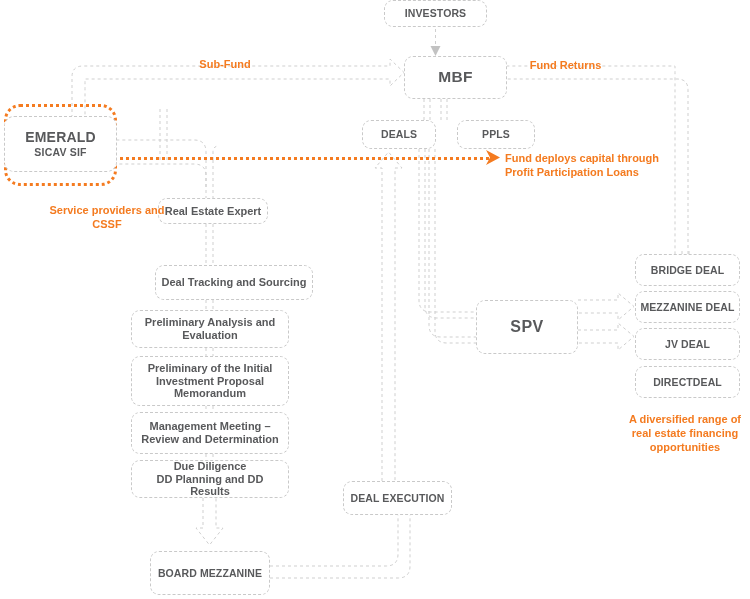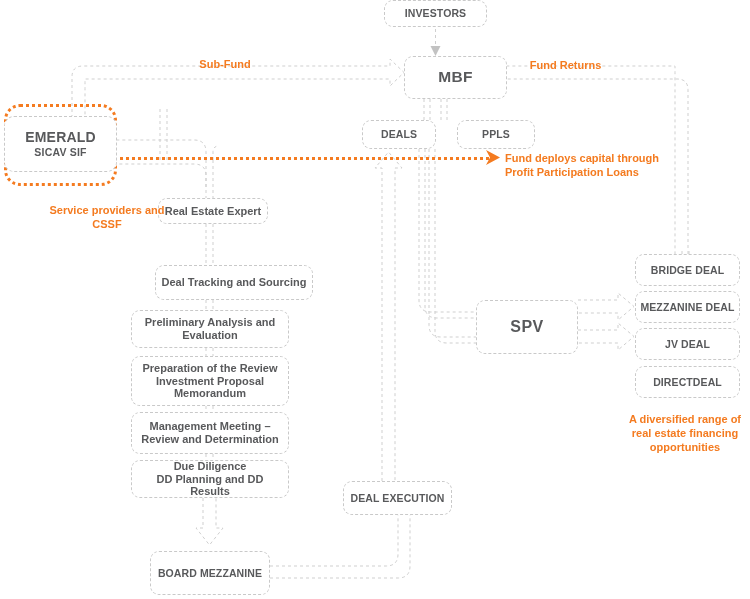--- a/index.html
+++ b/index.html
@@ -201,21 +201,21 @@
   <div class="node n-mid" id="node-tracking" style="left:131px;top:265px;width:158px;height:35px;margin-left:24px;">
     <span>Deal Tracking and Sourcing</span>
   </div>
 
   <div class="node n-mid" id="node-preliminary" style="left:131px;top:310px;width:158px;height:38px;flex-direction:column;">
     <span>Preliminary Analysis and</span>
     <span>Evaluation</span>
   </div>
 
   <div class="node n-mid" id="node-preparation" style="left:131px;top:356px;width:158px;height:50px;flex-direction:column;">
-    <span>Preparation of the Review</span>
+    <span>Preliminary of the Initial</span>
     <span>Investment Proposal</span>
     <span>Memorandum</span>
   </div>
 
   <div class="node n-mid" id="node-management" style="left:131px;top:412px;width:158px;height:42px;flex-direction:column;">
     <span>Management Meeting –</span>
     <span>Review and Determination</span>
   </div>
 
   <div class="node n-mid" id="node-duediligence" style="left:131px;top:460px;width:158px;height:38px;flex-direction:column;">

